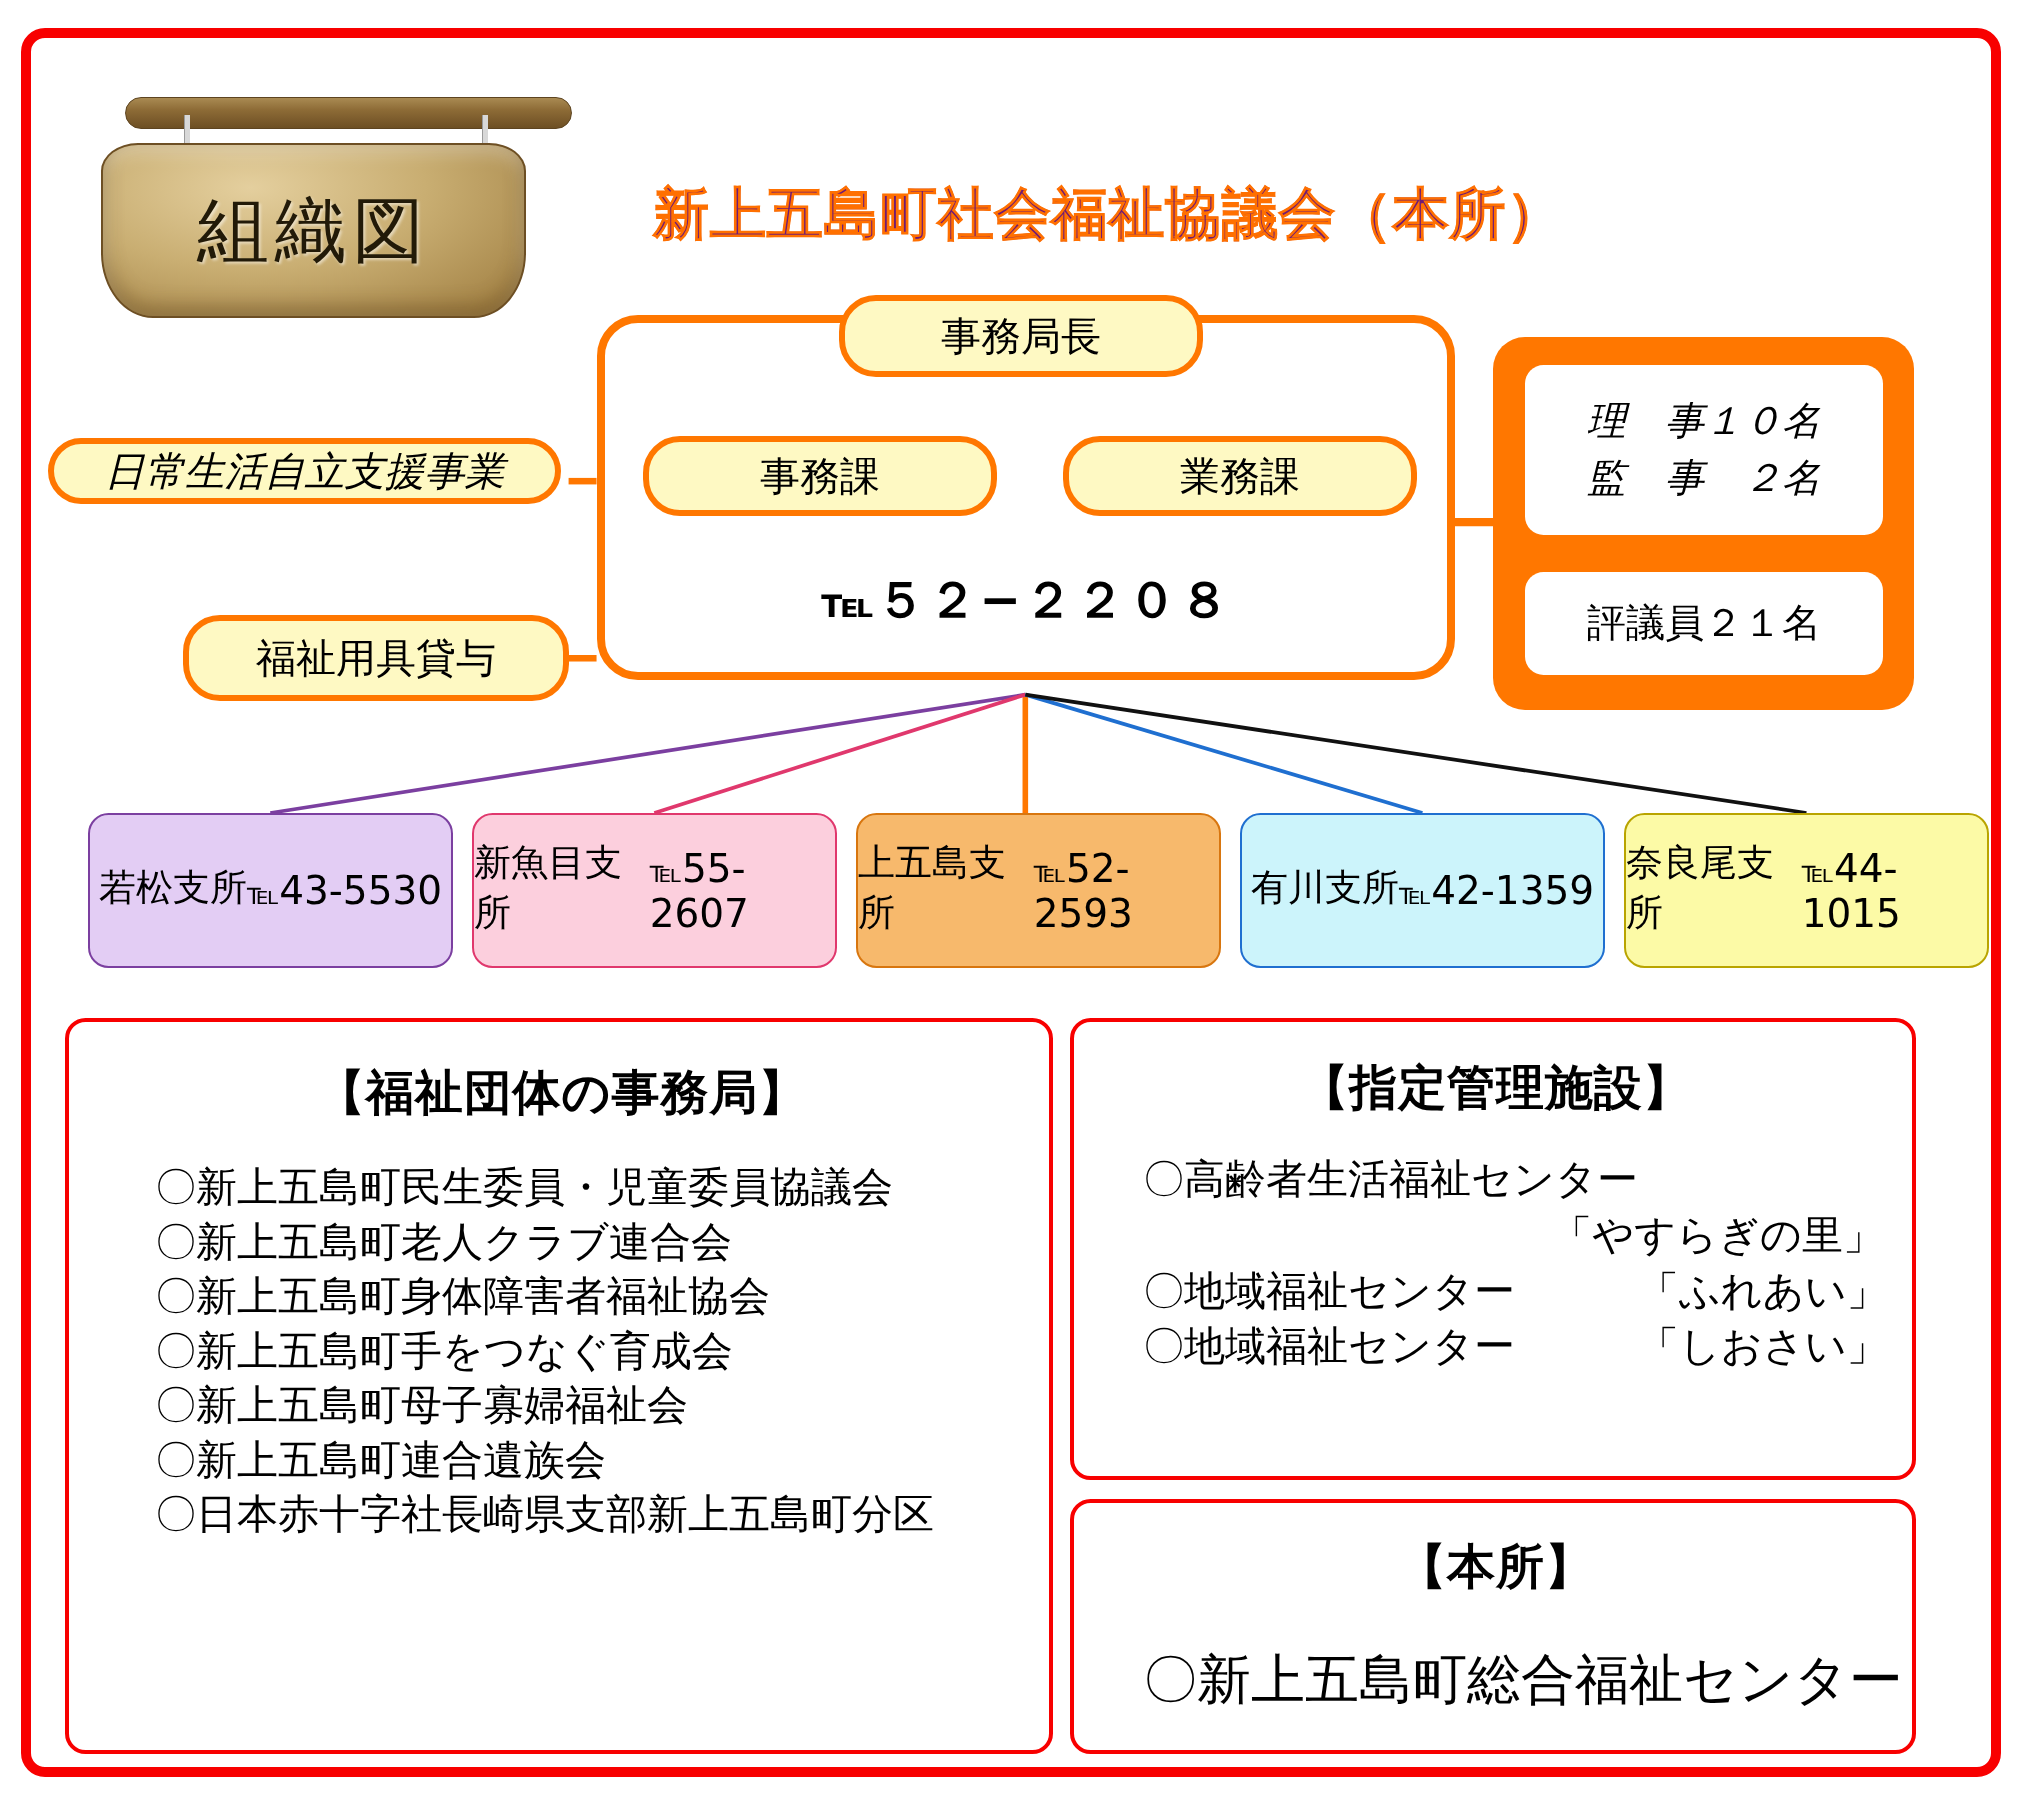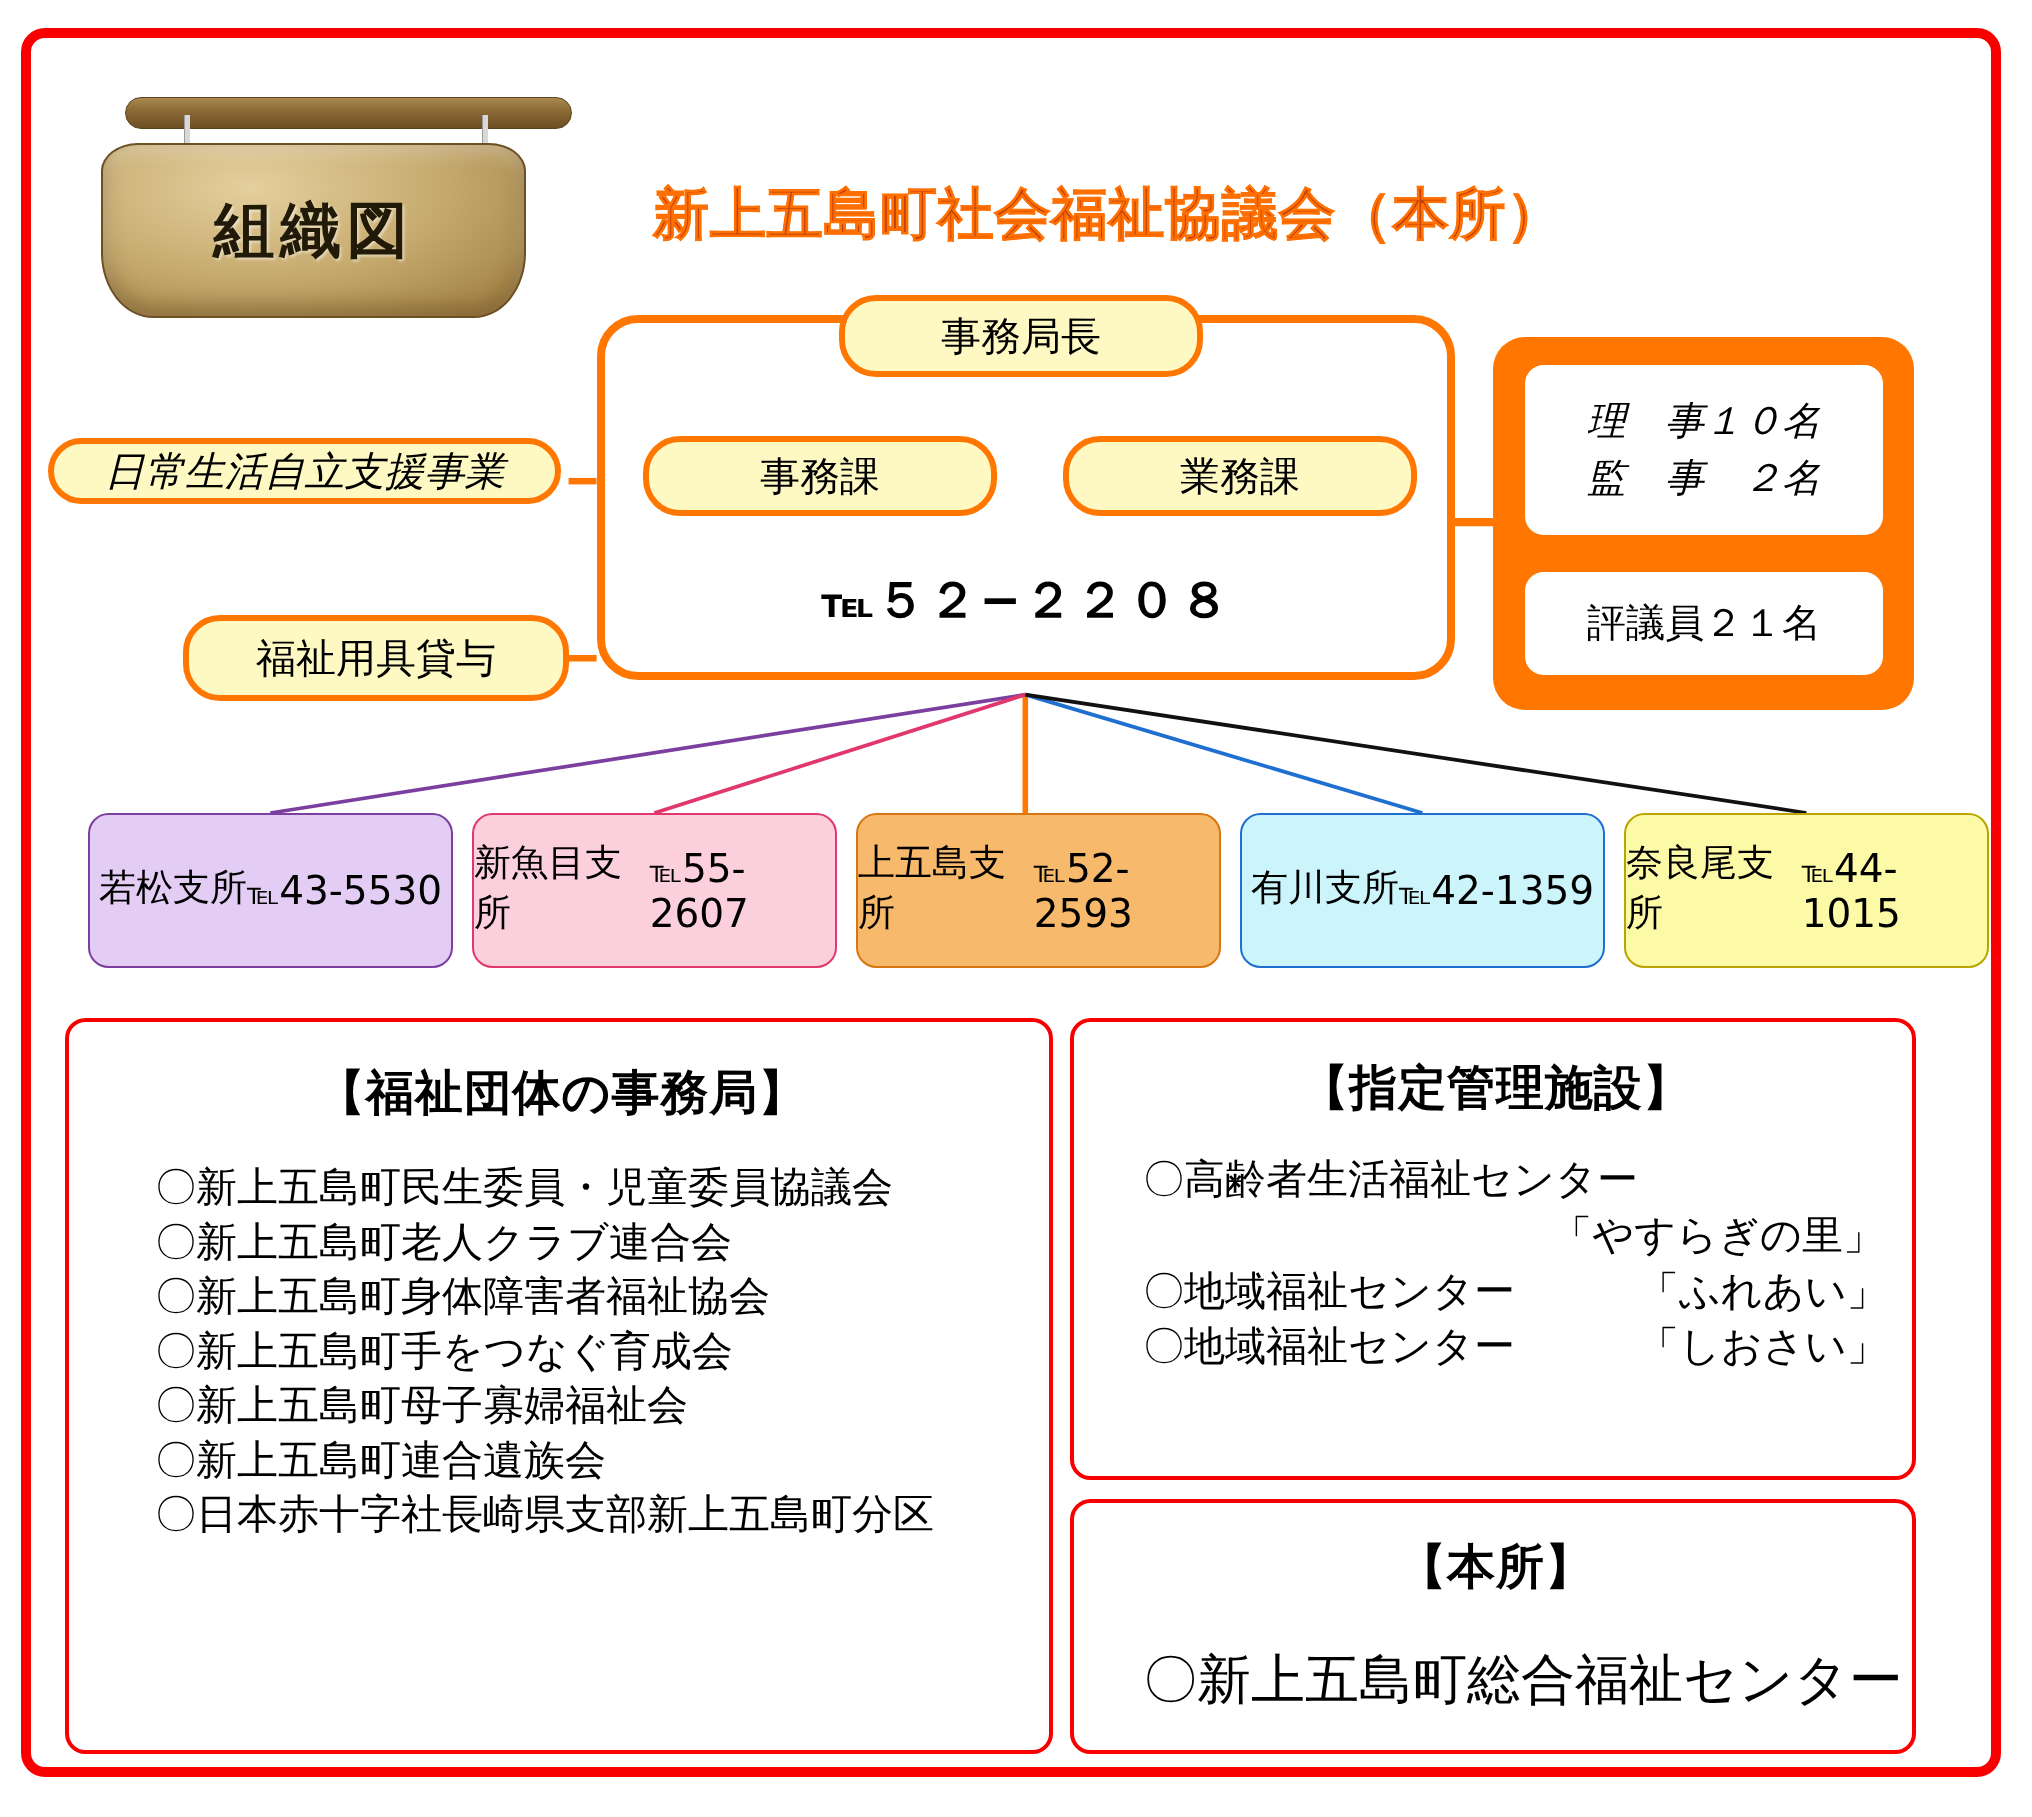--- a/index.html
+++ b/index.html
@@ -66,36 +66,36 @@
     background: radial-gradient(ellipse at 35% 25%, #e4cf9e 0%, #c9ae72 45%, #9c7a3d 100%);
     border: 2.8px solid #6d4f24;
     box-sizing: border-box;
     border-radius: 37px 37px 52px 52px / 28px 28px 65px 65px;
     box-shadow: inset 0 -9.3px 20.5px rgba(90,62,20,.45), inset 0 7.5px 17px rgba(255,255,255,.35);
     display: flex;
     align-items: center;
     justify-content: center;
   }
   .plaque-body span {
-    font-size: 61px;
-    font-weight: bold;
+    font-size: 72px;
+    font-weight: normal;
     letter-spacing: 5.6px;
     color: #221a08;
     text-shadow: 1.9px 1.9px 2.8px rgba(255,255,255,.5);
     font-family: "DejaVu Sans", sans-serif;
   }
 
   
   .main-heading {
     position: absolute;
     left: 653px;
     top: 177px;
     font-size: 56px;
     font-weight: bold;
-    color: #c2410c;
+    color: #701a75;
     letter-spacing: 0.9px;
     font-family: "DejaVu Sans", sans-serif;
     -webkit-text-stroke: 0.9px #ff7000;
   }
 
   
   .pill {
     position: absolute;
     box-sizing: border-box;
     border: 6.5px solid #ff7700;

